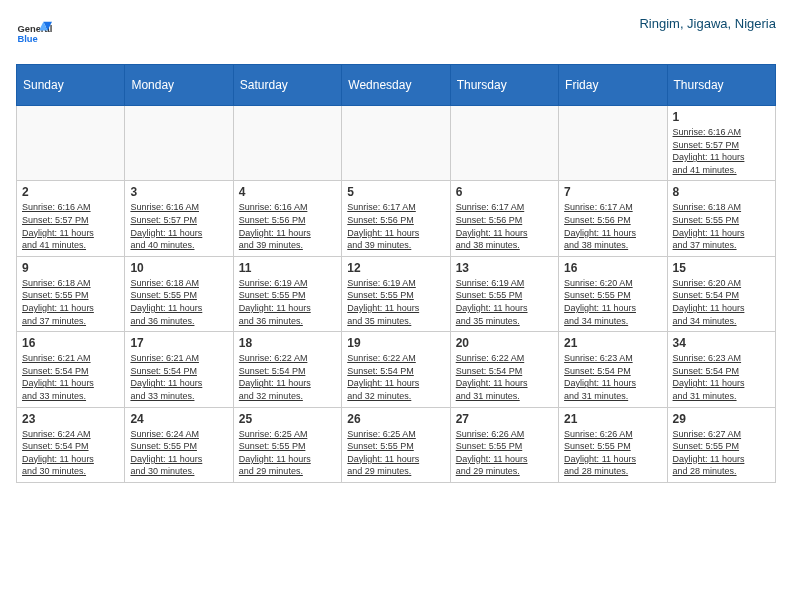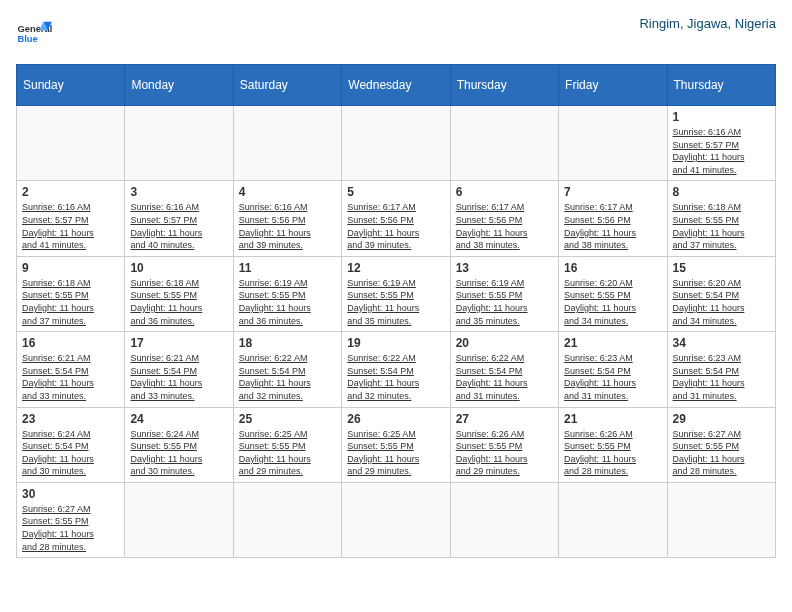--- a/index.html
+++ b/index.html
@@ -322,29 +322,14 @@
 and 28 minutes.</div>
         </td>
         <td>
           <span class="day-num">29</span>
           <div class="cell-text" style="white-space: pre-line;">Sunrise: 6:27 AM
 Sunset: 5:55 PM
 Daylight: 11 hours
 and 28 minutes.</div>
         </td>
       </tr>
-      <tr>
-        <td>
-          <span class="day-num">30</span>
-          <div class="cell-text" style="white-space: pre-line;">Sunrise: 6:27 AM
-Sunset: 5:55 PM
-Daylight: 11 hours
-and 28 minutes.</div>
-        </td>
-        <td class="empty-cell"></td>
-        <td class="empty-cell"></td>
-        <td class="empty-cell"></td>
-        <td class="empty-cell"></td>
-        <td class="empty-cell"></td>
-        <td class="empty-cell"></td>
-      </tr>
     </tbody>
 </table>
 
 </body></html>

